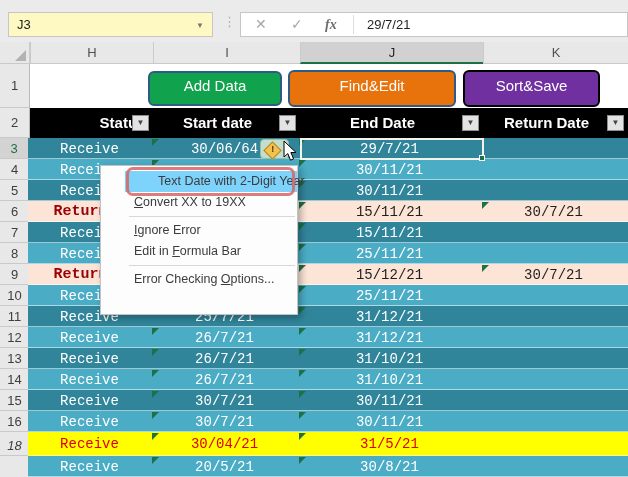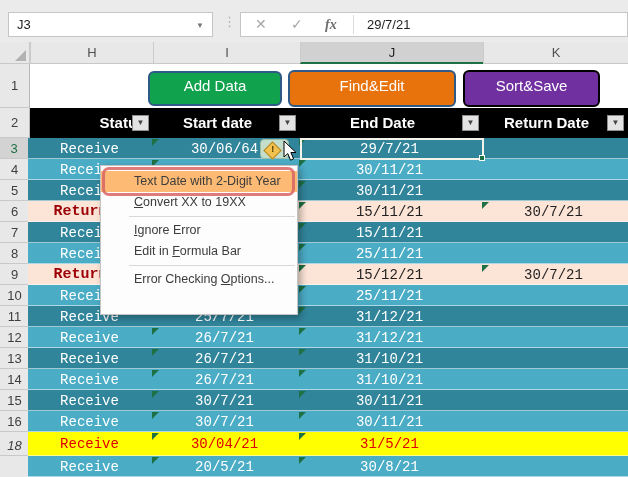--- a/index.html
+++ b/index.html
@@ -2,21 +2,21 @@
 <html><head>
 <meta charset="utf-8">
 <style>
   html,body{margin:0;padding:0;}
   body{width:628px;height:477px;overflow:hidden;position:relative;
        font-family:"Liberation Sans",sans-serif;background:#ECEBEB;}
   .abs{position:absolute;box-sizing:border-box;}
 
   
   #topbar{left:0;top:0;width:628px;height:42px;background:#ECEBEB;}
-  #name-box{left:8px;top:12px;width:205px;height:25px;background:#ffffff;
+  #name-box{left:8px;top:12px;width:205px;height:25px;background:#fef9c3;
             border:1px solid #C6C6C6;font-size:13px;color:#222;
             line-height:23px;padding-left:8px;}
   #name-box-arrow{left:196px;top:21px;font-size:8px;color:#777;}
   #bar-dots{left:223px;top:14px;color:#ABABAB;font-size:13px;letter-spacing:0;}
   #fxbar{left:240px;top:12px;width:388px;height:25px;background:#fff;border:1px solid #C6C6C6;}
   .fxicon{position:absolute;top:0;height:23px;line-height:23px;color:#A6A6A6;font-size:14px;}
   #fx-cancel{left:14px;}
   #fx-enter{left:50px;}
   #fx-fn{left:84px;color:#6E6E6E;font-style:italic;font-family:"Liberation Serif",serif;font-weight:bold;}
   #fx-divider{left:112px;top:2px;width:1px;height:19px;background:#DCDCDC;position:absolute;}
@@ -70,21 +70,21 @@
   #err-diamond span{position:absolute;left:2.5px;top:-1px;transform:rotate(-45deg);
                     font-size:9px;font-weight:bold;color:#4A3A00;}
   #cursor{left:283px;top:77px;z-index:20;}
 
   
   #ctxmenu{left:100px;top:101px;width:198px;height:150px;background:#FDFDFD;
            border:1px solid #C3C3C3;box-shadow:3px 3px 7px rgba(0,0,0,0.3);z-index:10;
            padding-top:5px;}
   .mitem{position:relative;height:21px;line-height:21px;padding-left:33px;
          font-size:12.5px;color:#3C3C3C;white-space:nowrap;}
-  .mitem.hl{background:#fdba74;}
+  .mitem.hl{background:#7dd3fc;margin-left:24px;}
   .msep{border-top:1px solid #D8D8D8;margin:3px 2px 3px 28px;height:0;}
   #annot{position:absolute;left:1px;right:2px;top:-4px;bottom:-4px;
          border:3px solid rgba(216,100,100,0.85);border-radius:7px;pointer-events:none;}
 </style>
 </head>
 <body>
 
 <div id="topbar" class="abs">
   <div id="name-box" class="abs">
     <span>J3</span>

